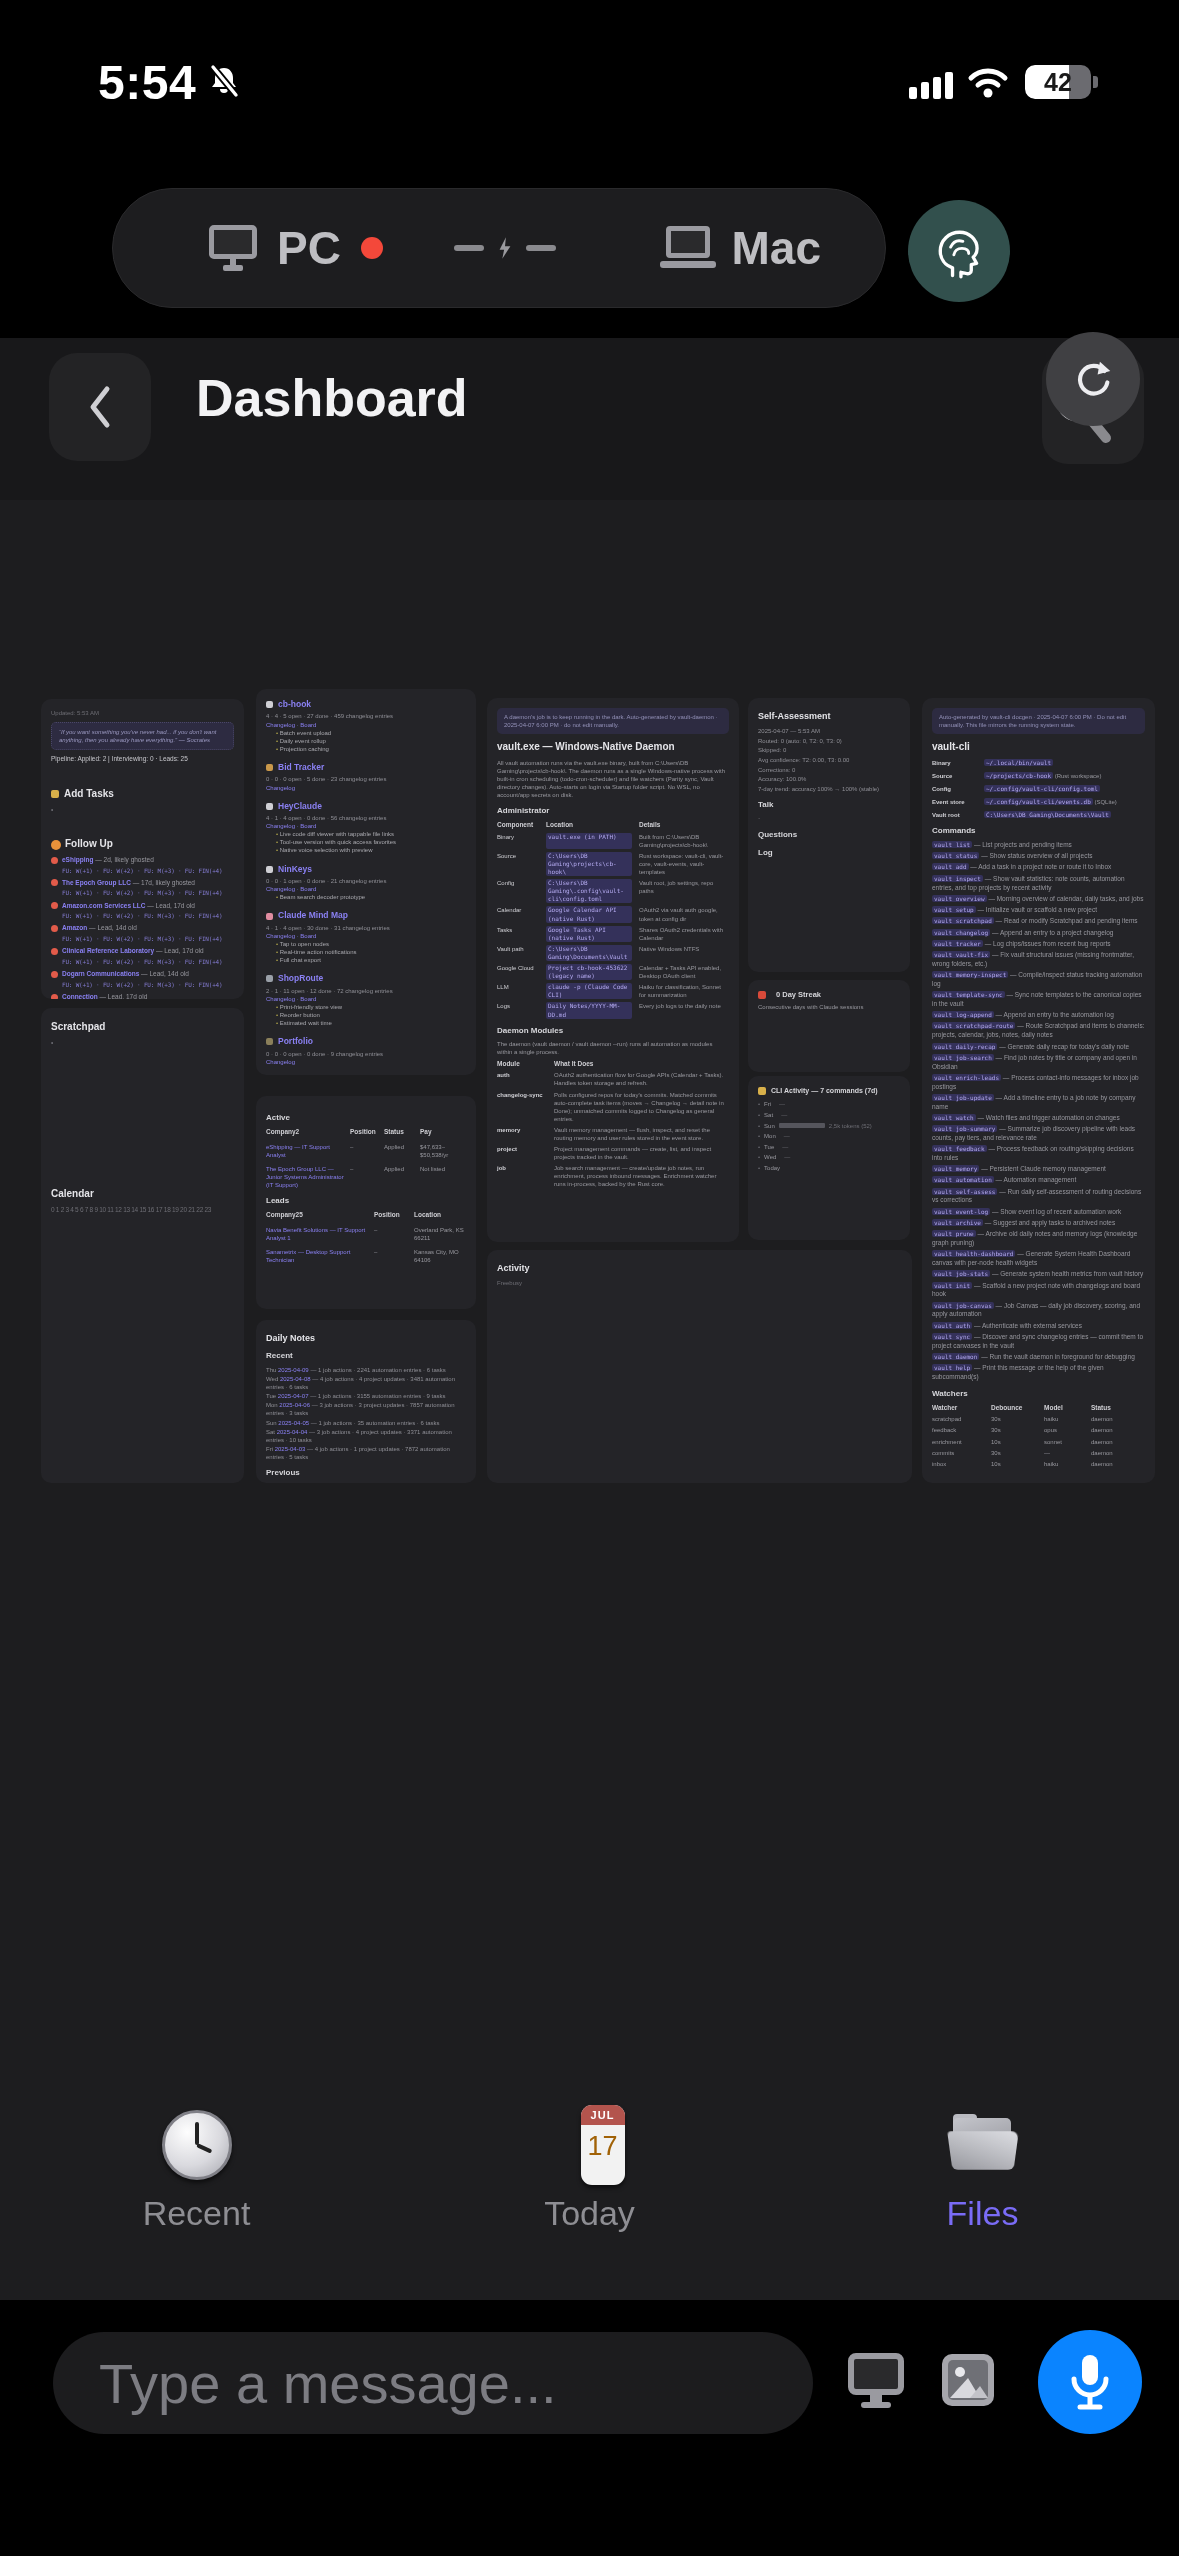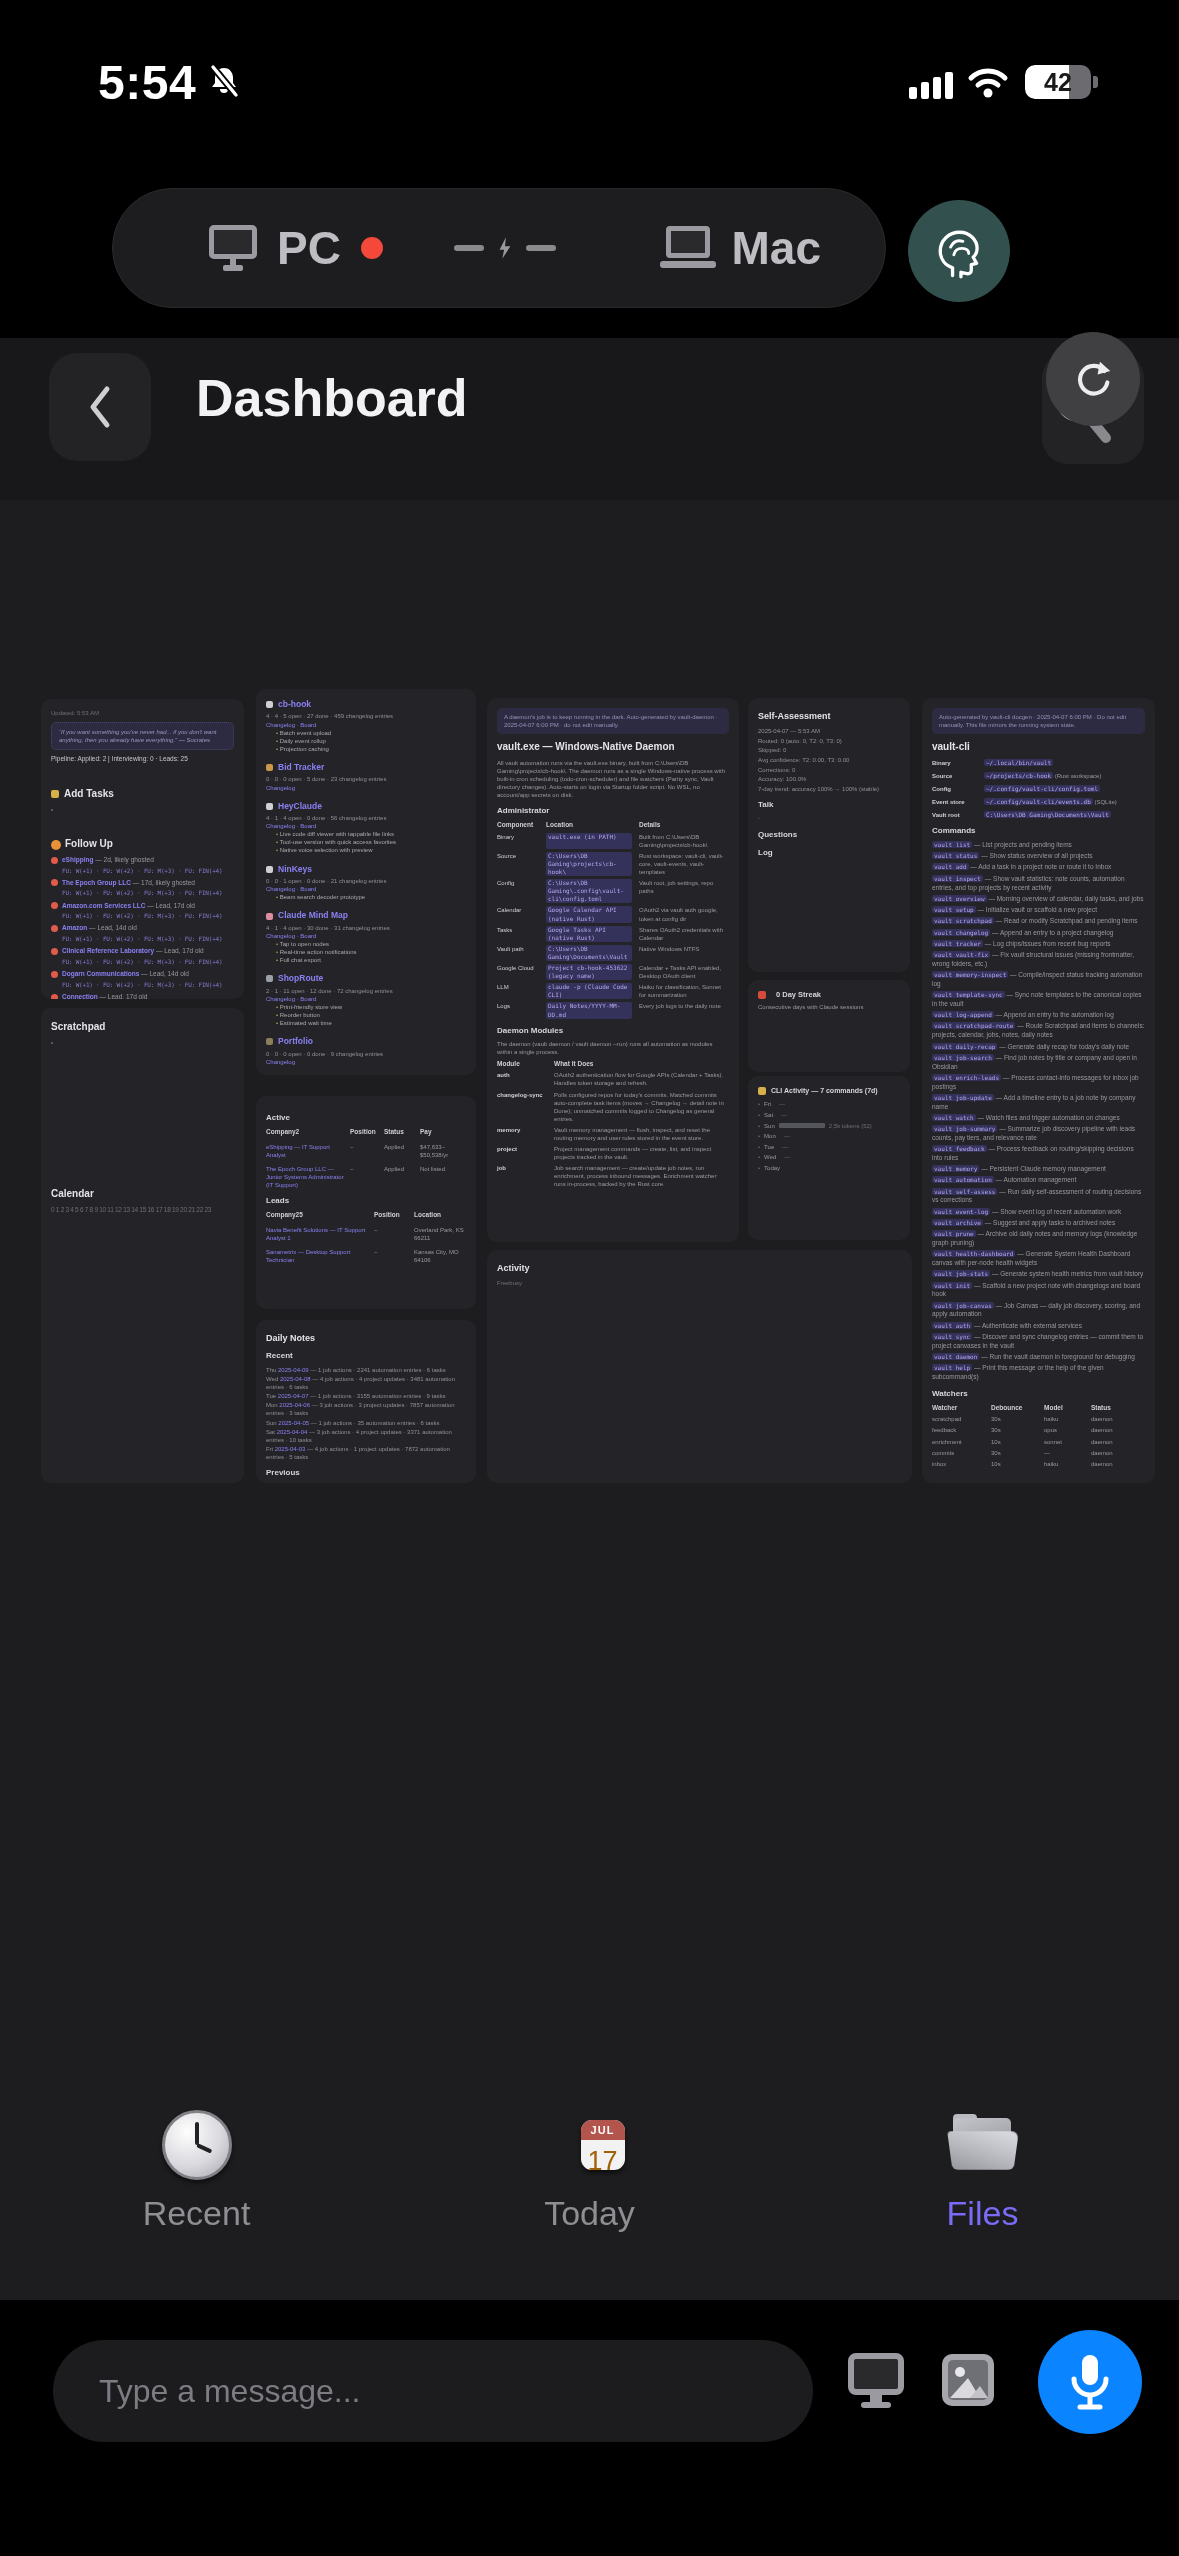--- a/index.html
+++ b/index.html
@@ -111,34 +111,34 @@
   .tab{flex:1;display:flex;flex-direction:column;align-items:center;gap:14px;cursor:pointer;}
   .tab-label{font-size:34px;color:#8e8e93;}
   .tab-label.active{color:#7a6cf6;}
   .tab-icon{width:70px;height:70px;display:flex;align-items:center;justify-content:center;position:relative;}
   .icon-clock{width:64px;height:64px;border-radius:50%;border:3px solid #808087;
               background:radial-gradient(circle at 35% 30%,#fefefe,#d9d9de 55%,#a3a4ab);position:relative;
               box-shadow:0 3px 4px rgba(0,0,0,.55);}
   .icon-clock .h,.icon-clock .m{position:absolute;left:50%;bottom:50%;transform-origin:50% 100%;background:#222;border-radius:2px;}
   .icon-clock .h{width:4px;height:16px;margin-left:-2px;transform:rotate(115deg);}
   .icon-clock .m{width:4px;height:23px;margin-left:-2px;transform:rotate(0deg);}
-  .icon-cal{width:56px;height:50px;background:#f2f2f2;border-radius:11px;overflow:hidden;box-shadow:0 3px 4px rgba(0,0,0,.55);margin-left:26px;}
+  .icon-cal{width:56px;height:80px;background:#f2f2f2;border-radius:11px;overflow:hidden;box-shadow:0 3px 4px rgba(0,0,0,.55);margin-left:26px;}
   .icon-cal .hd{height:20px;background:#b3544d;color:#fff;font-size:11px;font-weight:700;display:flex;align-items:center;justify-content:center;letter-spacing:1px;}
   .icon-cal .dy{height:42px;display:flex;align-items:center;justify-content:center;font-size:27px;color:#a16207;}
   .icon-folder{position:relative;width:66px;height:54px;}
   .icon-folder .back{position:absolute;left:3px;top:0;width:58px;height:46px;background:linear-gradient(160deg,#c4c5cb,#8d8e95);border-radius:5px;}
   .icon-folder .tab-f{position:absolute;left:3px;top:-4px;width:24px;height:10px;background:#b9bac0;border-radius:4px 4px 0 0;}
   .icon-folder .front{position:absolute;left:0;bottom:0;width:66px;height:40px;background:linear-gradient(200deg,#dcdde2,#96979d);
                       border-radius:4px 7px 6px 6px;transform:perspective(70px) rotateX(-16deg);}
   .icon-search-tab{position:relative;width:66px;height:66px;}
 
   
   .composer{position:absolute;left:0;top:2300px;width:1179px;height:256px;background:#000;}
-  .msg-input{position:absolute;left:53px;top:40px;width:760px;height:102px;background:#1c1c1e;border:none;
-             border-radius:52px;color:#e8e8ea;font-size:32px;font-family:"Liberation Sans",sans-serif;
+  .msg-input{position:absolute;left:53px;top:32px;width:760px;height:102px;background:#1c1c1e;border:none;
+             border-radius:52px;color:#e8e8ea;font-size:56px;font-family:"Liberation Sans",sans-serif;
              padding:0 46px;box-sizing:border-box;outline:none;}
   .msg-input::placeholder{color:#7c7c82;}
   .cmp-icon{position:absolute;background:none;border:none;padding:0;cursor:pointer;}
   .mic-btn{position:absolute;left:1038px;top:30px;width:104px;height:104px;border-radius:50%;background:#0a84ff;
            border:none;display:flex;align-items:center;justify-content:center;cursor:pointer;}
 </style>
 </head>
 <body>
 
 <div class="screen">

